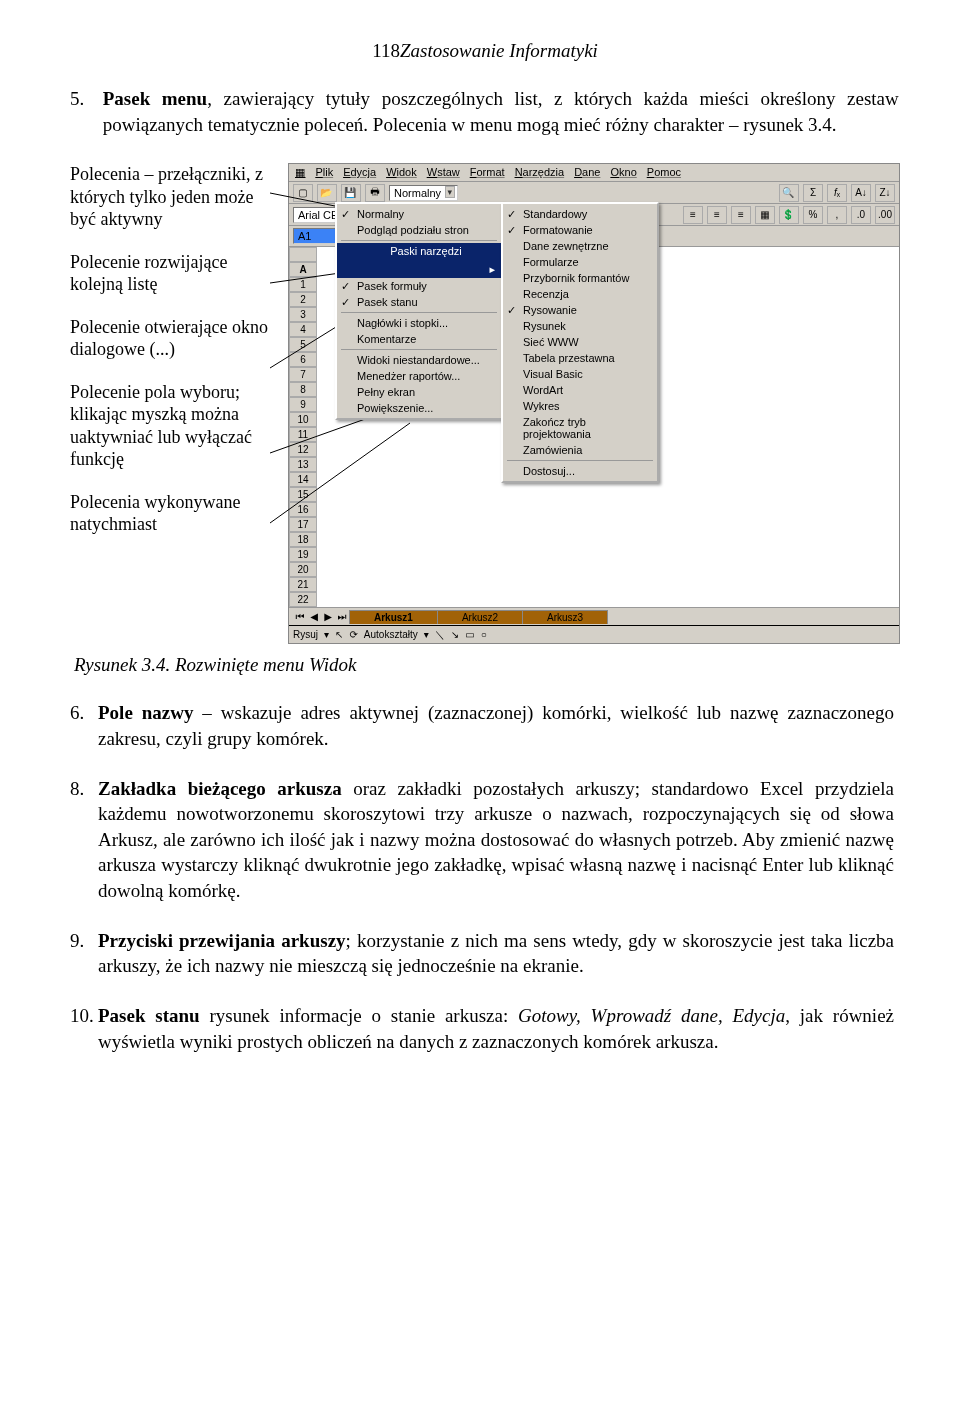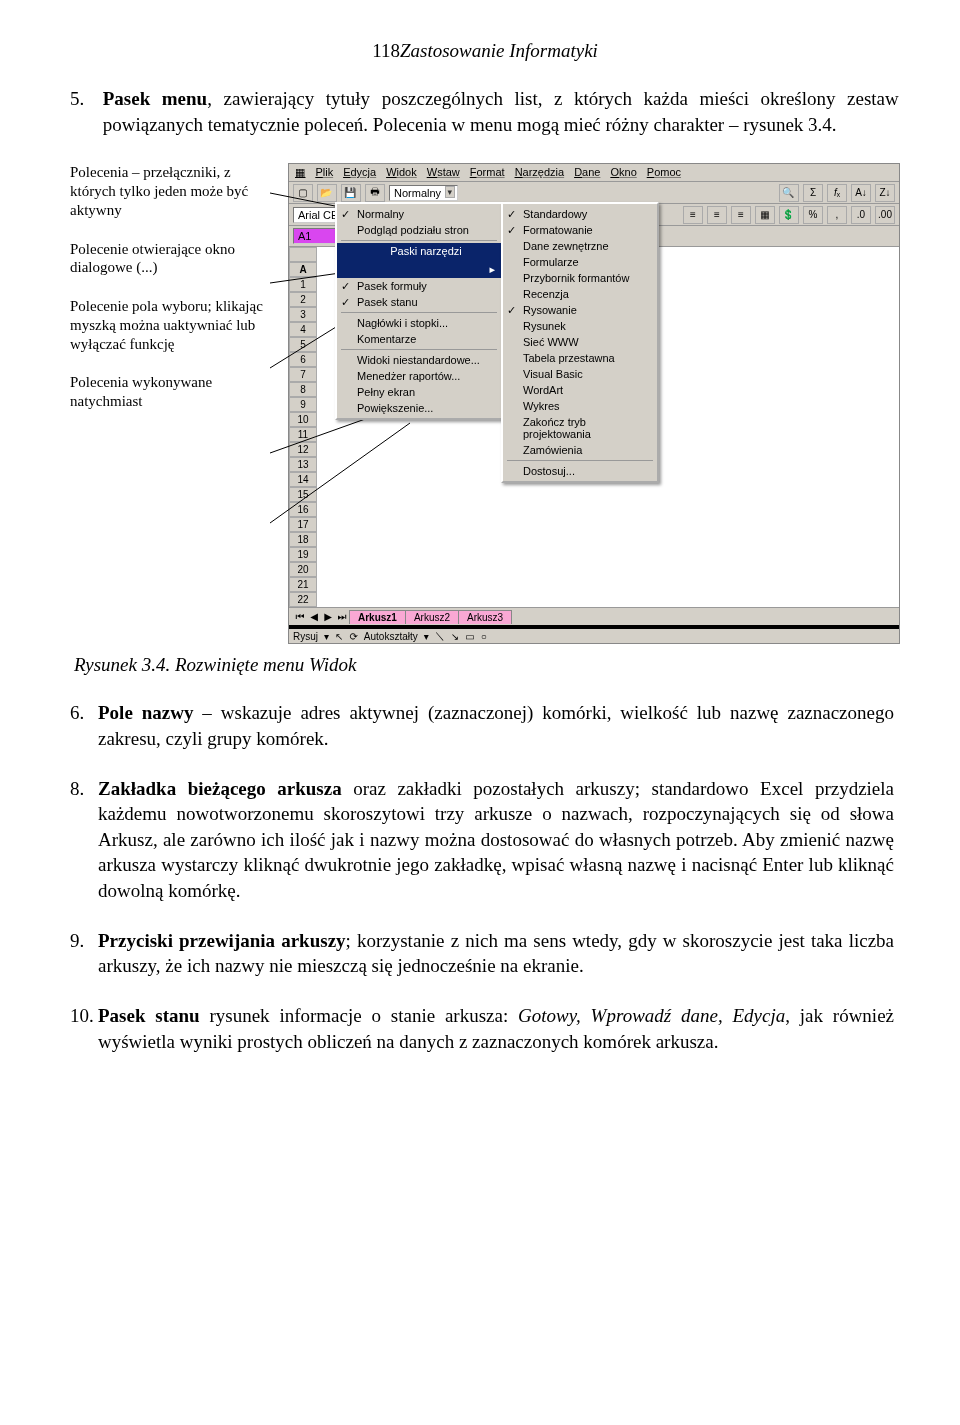--- a/index.html
+++ b/index.html
@@ -36,21 +36,21 @@
     vertical-align: top;
   }
   .figure-wrap {
     display: flex;
     gap: 18px;
     margin: 26px 0 4px 0;
     align-items: flex-start;
   }
   .labels-col {
     width: 200px;
-    font-size: 15px;
+    font-size: 18px;
     line-height: 1.25;
     display: flex;
     flex-direction: column;
     gap: 20px;
   }
   
   .excel {
     flex: 1;
     font-family: Tahoma, Arial, sans-serif;
     font-size: 11px;
@@ -87,21 +87,21 @@
     background:#fff;border:1px inset #ccc;
     padding:1px 16px 1px 4px;
     position:relative;
     min-width:60px;height:16px;
   }
   .dropdown::after{content:"▾";position:absolute;right:2px;top:0;color:#333;font-size:9px;background:#d4d0c8;padding:0 2px;border:1px solid #aaa;}
   .cellref {
     display:flex;align-items:center;gap:4px;
     padding:2px 4px;border-bottom:1px solid #999;
   }
-  .namebox{background:#d946ef;border:1px inset #ccc;width:70px;padding:1px 4px;position:relative;}
+  .namebox{background:#3b82f6;border:1px inset #ccc;width:70px;padding:1px 4px;position:relative;}
   .namebox::after{content:"▾";position:absolute;right:2px;top:0;font-size:9px;}
   .grid-area{
     display:flex;
     background:#fff;
   }
   .rowhdrs{display:flex;flex-direction:column;}
   .rh{width:28px;height:15px;background:#d4d0c8;border:1px solid #aaa;text-align:center;font-size:10px;line-height:14px;}
   .gridrows{display:flex;flex-direction:column;flex:1;}
   
   .menu-panel {
@@ -130,23 +130,23 @@
     font-size:11px;
     padding:2px 0;
     z-index:6;
   }
   .sheet-tabs{
     display:flex;align-items:center;
     background:#d4d0c8;border-top:1px solid #999;
     font-size:10px;height:18px;padding-left:4px;gap:0;
   }
   .sheet-tabs .nav{width:14px;text-align:center;}
-  .sheet-tab{padding:1px 8px;background:#f9a8d4;border:1px solid #888;border-bottom:none;margin-right:-1px;}
+  .sheet-tab{padding:1px 24px;background:#a16207;border:1px solid #888;border-bottom:none;margin-right:-1px;}
   .sheet-tab.active{font-weight:bold;}
-  .drawbar{display:flex;align-items:center;gap:6px;background:#d4d0c8;border-top:4px solid #000000;font-size:10px;padding:2px 4px;height:18px;}
+  .drawbar{display:flex;align-items:center;gap:6px;background:#d4d0c8;border-top:1px solid #000000;font-size:10px;padding:2px 4px;height:18px;}
   .caption{font-style:italic;font-size:19px;margin:10px 0 12px 4px;}
   .bold{font-weight:bold;}
   .italic{font-style:italic;}
   svg.leader{position:absolute;z-index:2;}
 </style>
 </head>
 <body>
 
 <div class="header-row">
   <span>118</span>
@@ -164,20 +164,21 @@
   <svg class="leader" width="310" height="420" style="left:200px;top:0">
     <line x1="0" y1="30" x2="140" y2="58" stroke="#000" stroke-width="1"></line>
     <line x1="0" y1="120" x2="140" y2="100" stroke="#000" stroke-width="1"></line>
     <line x1="0" y1="205" x2="140" y2="118" stroke="#000" stroke-width="1"></line>
     <line x1="0" y1="290" x2="140" y2="240" stroke="#000" stroke-width="1"></line>
     <line x1="0" y1="360" x2="140" y2="260" stroke="#000" stroke-width="1"></line>
   </svg>
 
   <div class="labels-col">
     <div>Polecenia – przełączniki, z których tylko jeden może być aktywny</div>
+    <div>Polecenie rozwijające kolejną listę</div>
     <div>Polecenie otwierające okno dialogowe (...)</div>
     <div>Polecenie pola wyboru; klikając myszką można uaktywniać lub wyłączać funkcję</div>
     <div>Polecenia wykonywane natychmiast</div>
   </div>
 
   <div class="excel">
 
     <div class="menubar">
       <span>▦</span>
       <span>Plik</span>

